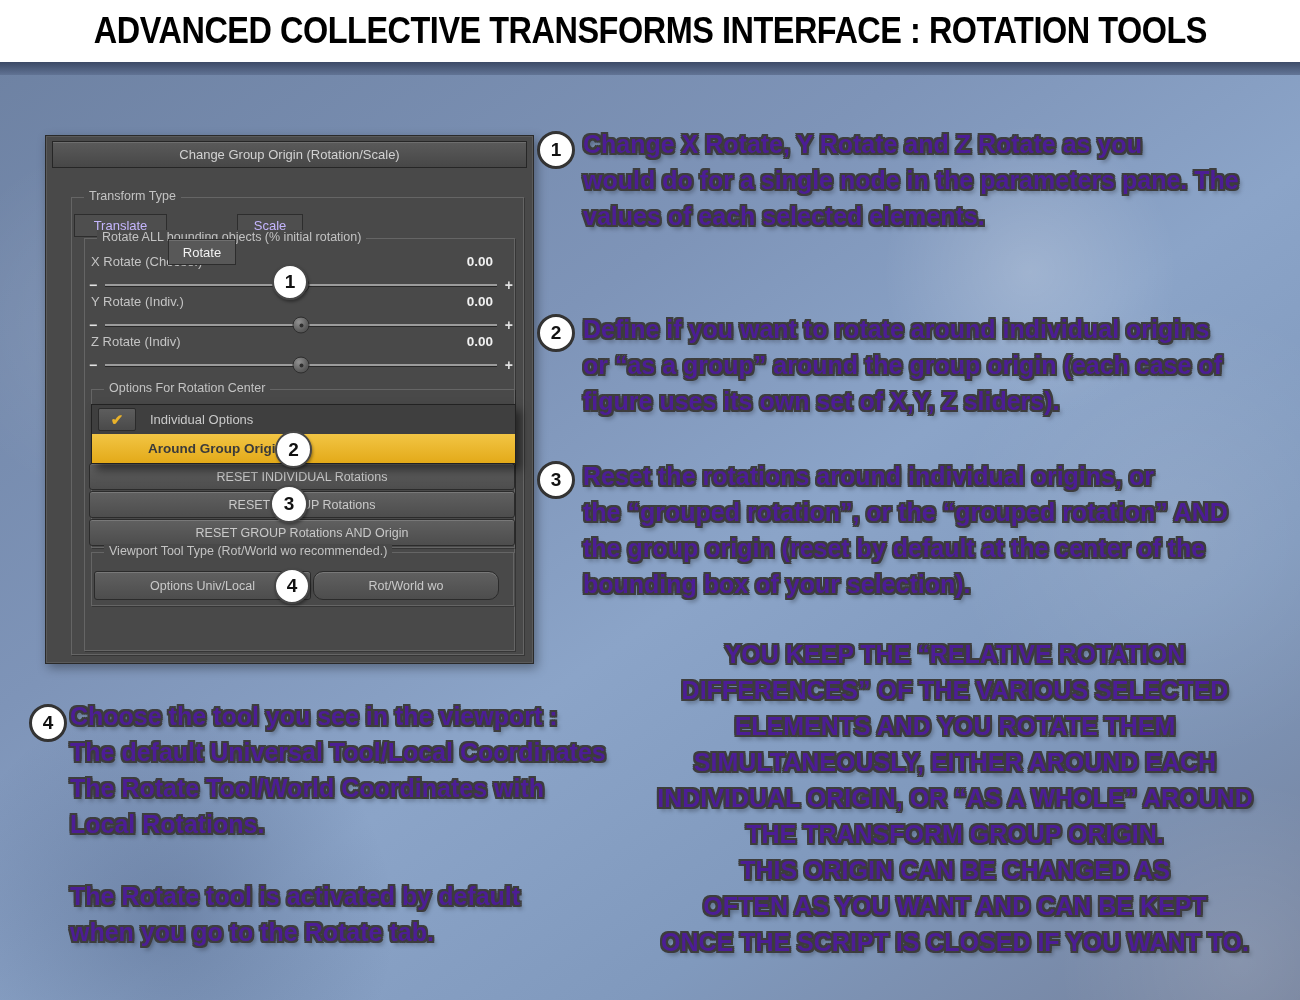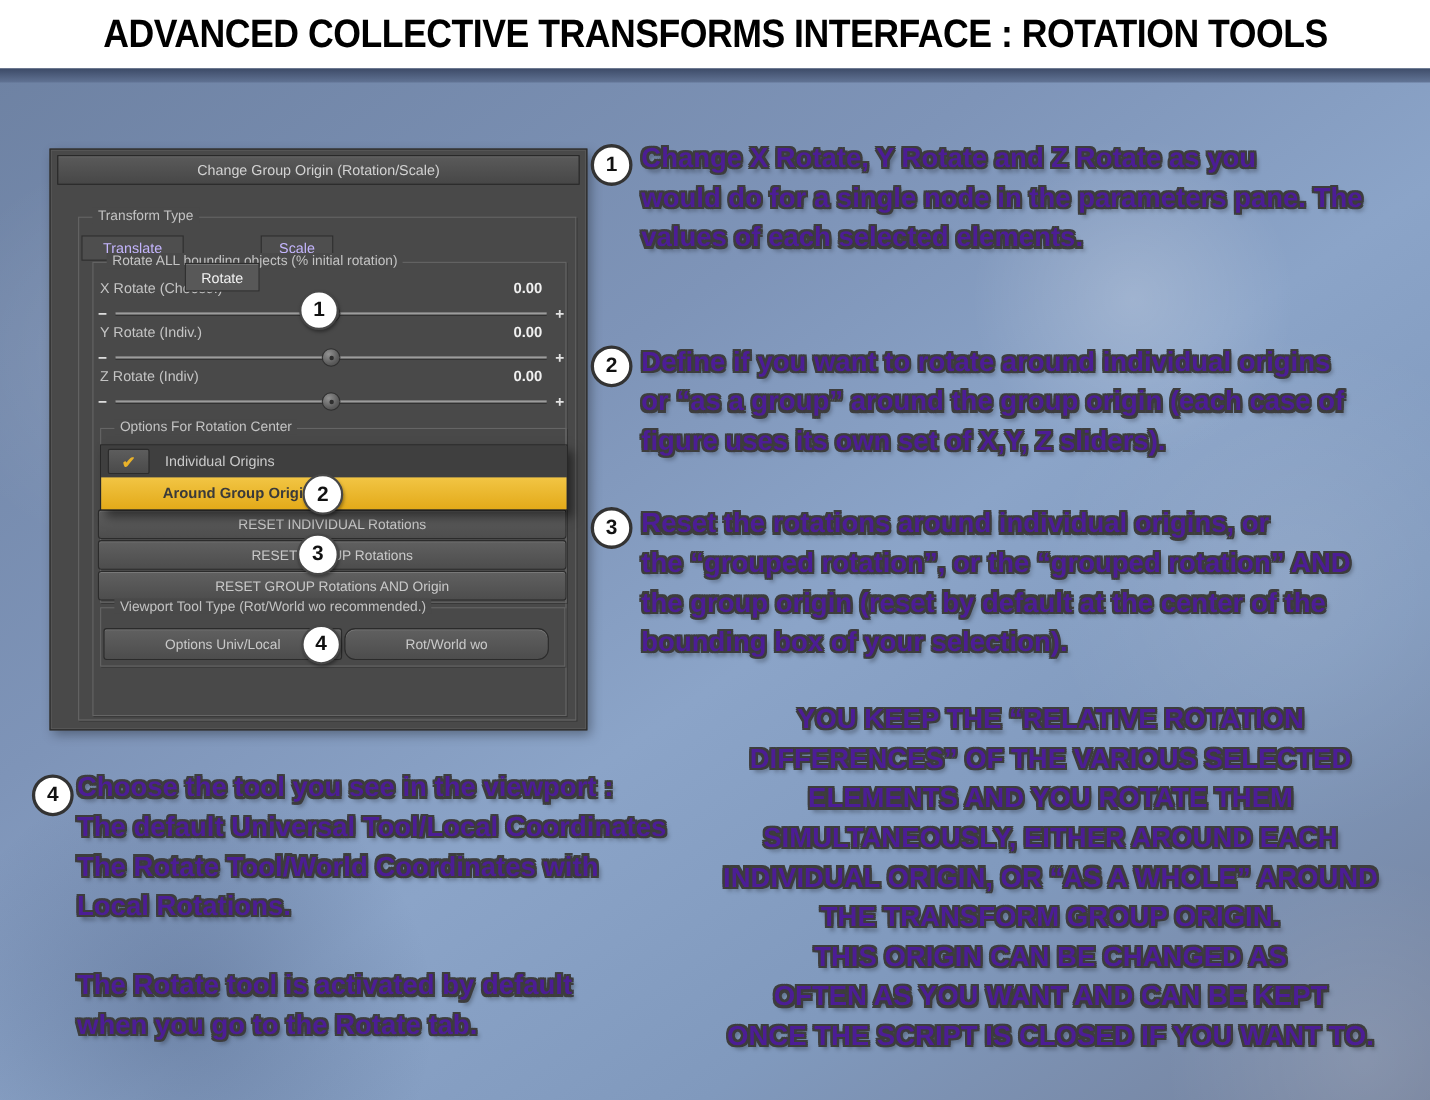--- a/index.html
+++ b/index.html
@@ -179,21 +179,21 @@
     </div>
   </div>
 
   <div class="gbox gb-opt">
     <span class="gb-label">Options For Rotation Center</span>
   </div>
 
   <div class="popup">
     <div class="popup-row row-normal">
       <span class="check-btn">✔</span>
-      <span class="opt-label">Individual Origins</span>
+      <span class="opt-label">Individual Options</span>
     </div>
     <div class="popup-row row-highlight">
       <span class="opt-label-hl">Around Group Origin</span>
     </div>
   </div>
 
   <div class="dz-btn btn-r1">RESET INDIVIDUAL Rotations</div>
   <div class="dz-btn btn-r2">RESET GROUP Rotations</div>
   <div class="dz-btn btn-r3">RESET GROUP Rotations AND Origin</div>
 

